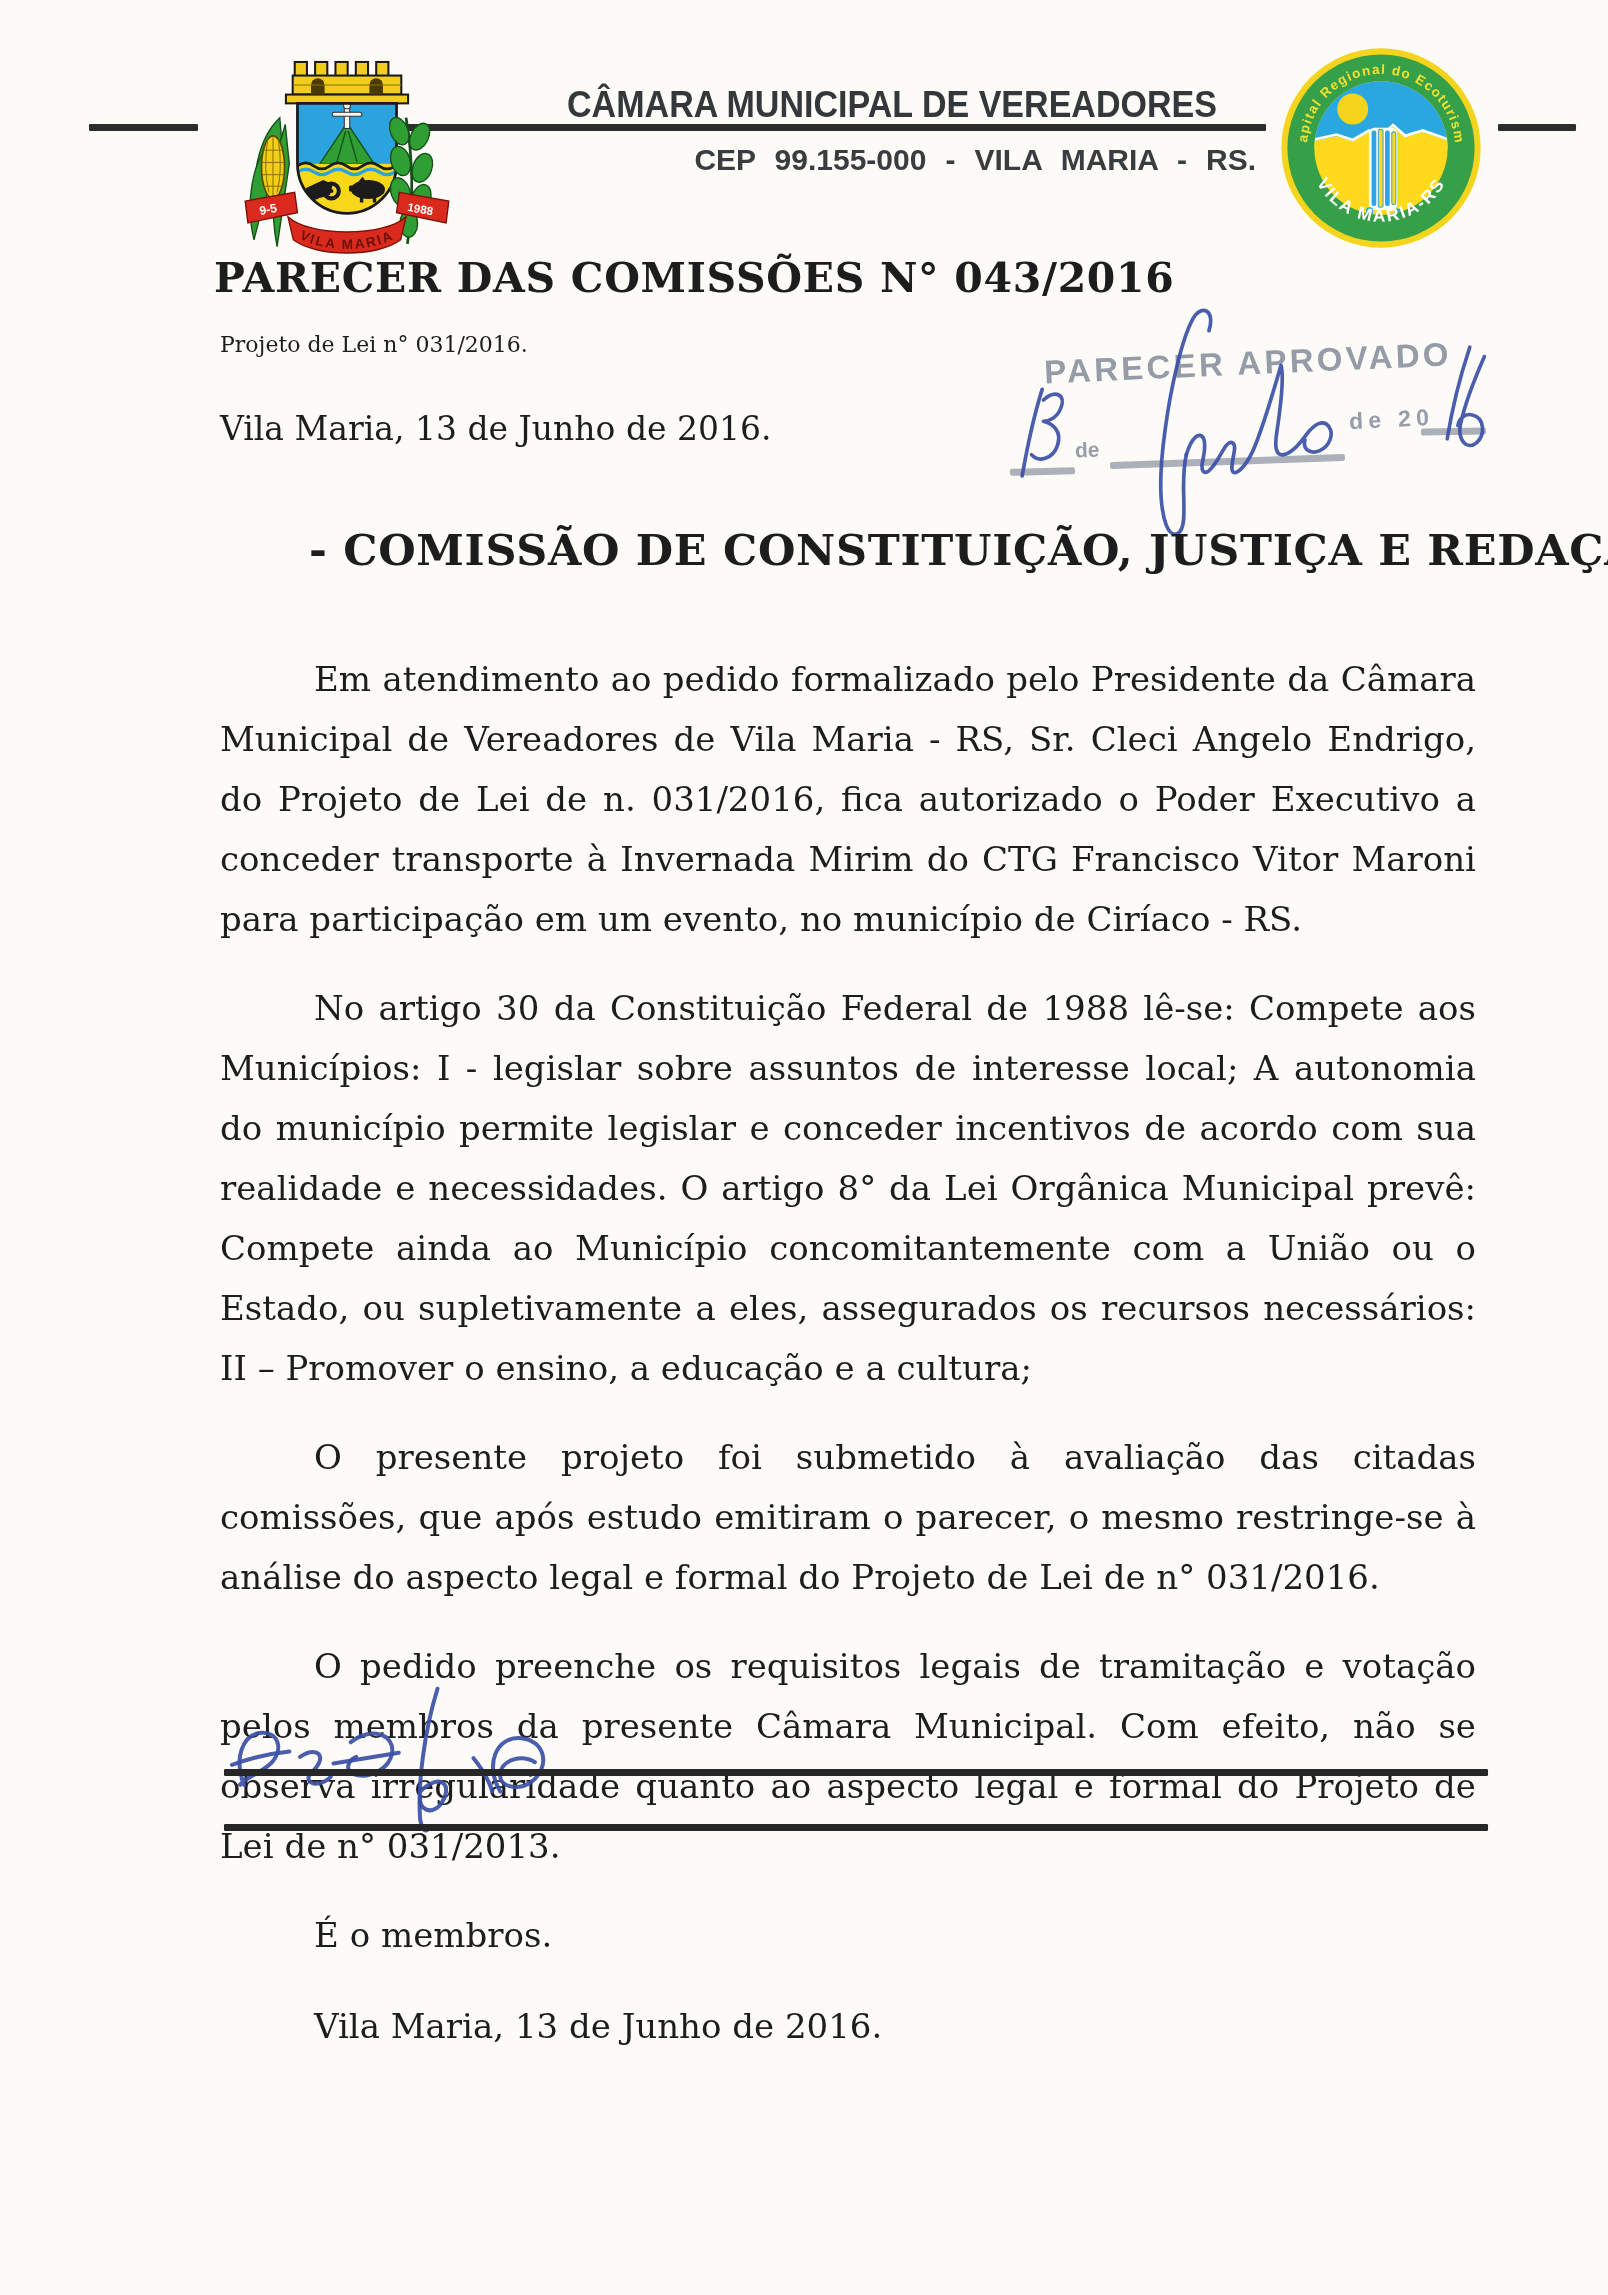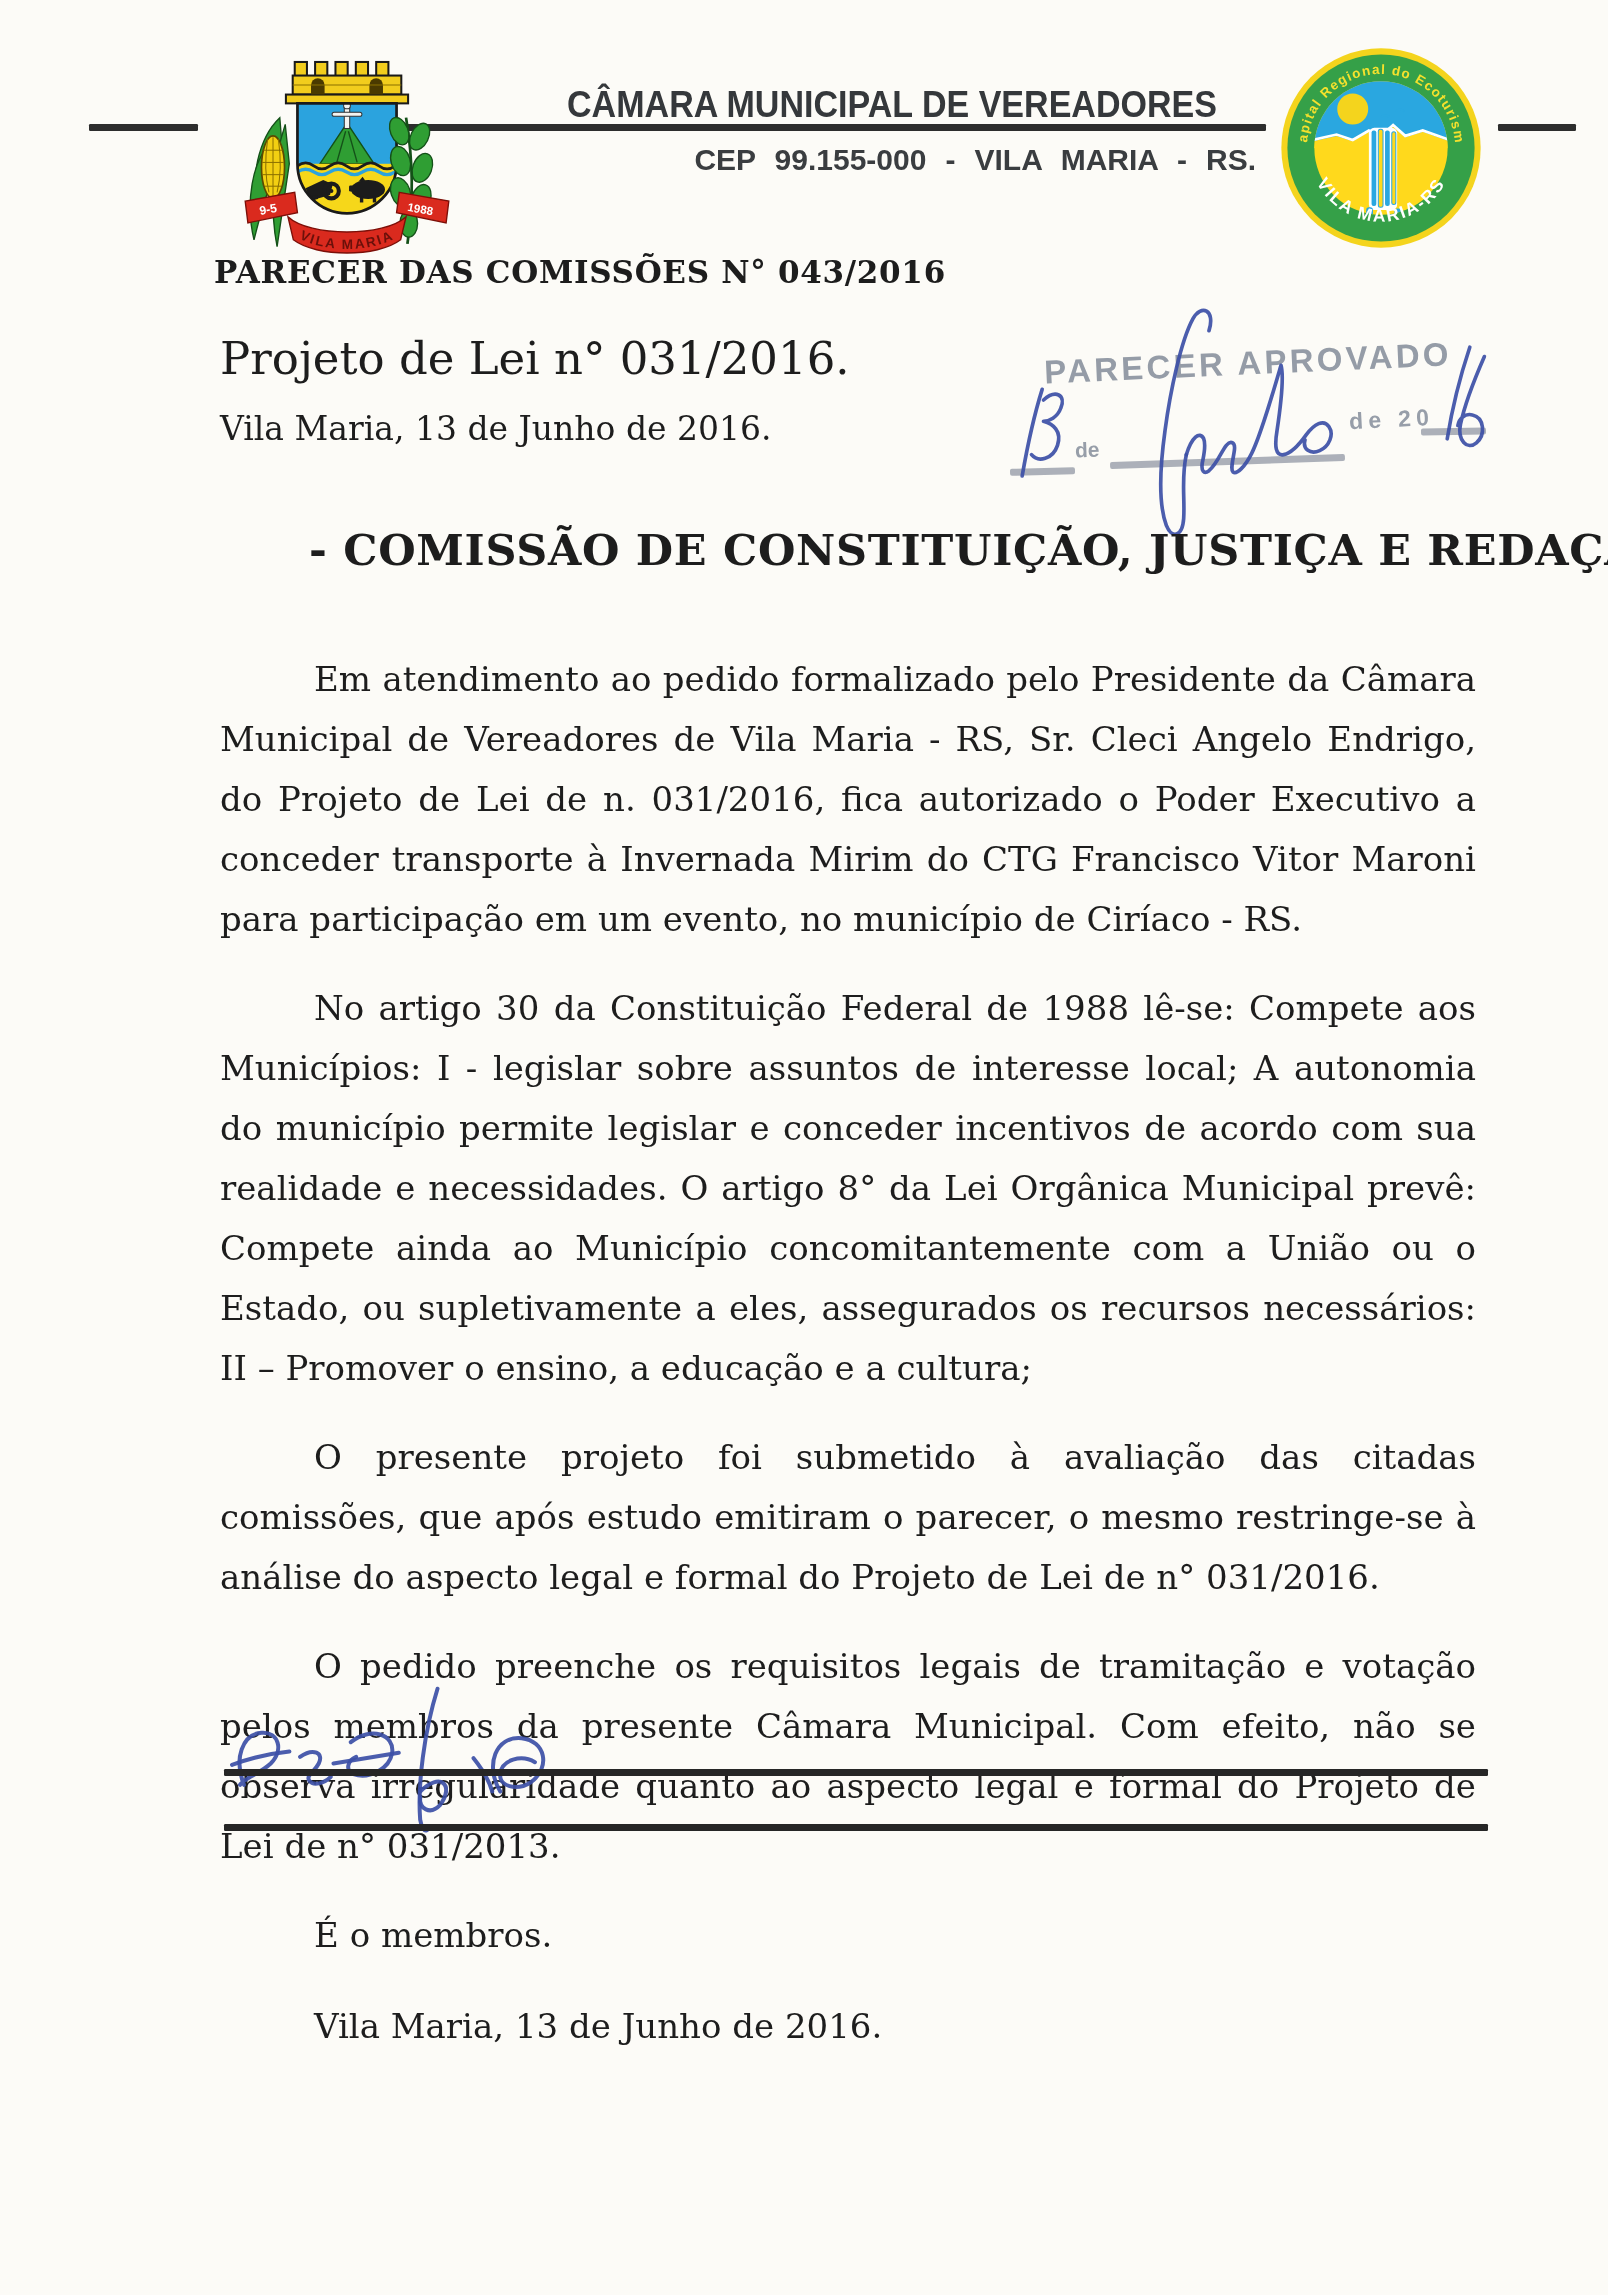--- a/index.html
+++ b/index.html
@@ -29,23 +29,23 @@
     text-align:right;
     font-family:"Liberation Sans","DejaVu Sans",sans-serif;
     font-weight:700;font-size:30px;color:#3a3d40;
     word-spacing:10.7px;white-space:nowrap;
   }
   .crest{position:absolute;left:235px;top:55px;width:224px;height:204px;}
   .ecologo{position:absolute;left:1280px;top:47px;width:202px;height:202px;}
 
   .doc-title{
     position:absolute;left:214px;top:254px;
-    font-weight:700;font-size:31px;letter-spacing:0.7px;white-space:nowrap;
-  }
-  .ref-line{position:absolute;left:220px;top:332px;font-size:45px;white-space:nowrap;}
+    font-weight:700;font-size:41px;letter-spacing:0.7px;white-space:nowrap;
+  }
+  .ref-line{position:absolute;left:220px;top:332px;font-size:22px;white-space:nowrap;}
   .date-line{position:absolute;left:220px;top:409px;font-size:33px;white-space:nowrap;}
 
   .committees{
     position:absolute;left:309px;top:526px;
     font-weight:700;font-size:43px;line-height:49px;
     letter-spacing:0.7px;white-space:nowrap;
   }
 
   .bodytext{
     position:absolute;left:220px;top:649px;width:1256px;

